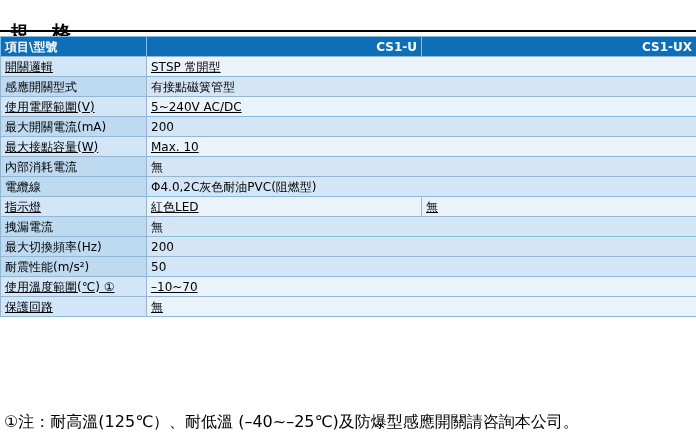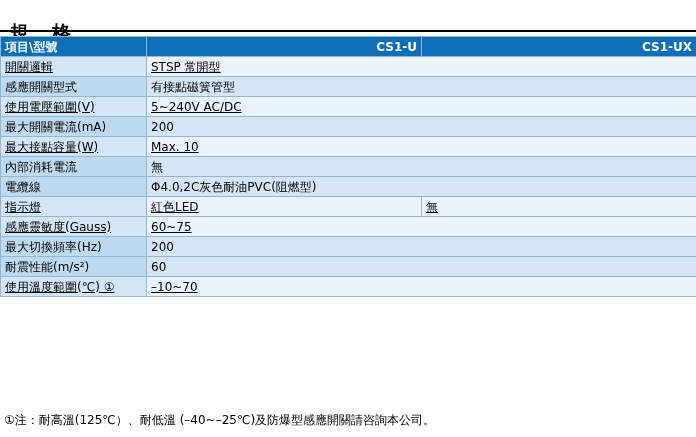--- a/index.html
+++ b/index.html
@@ -84,21 +84,21 @@
   tr.band-b td.lbl {
     background: #d2e6f7;
   }
   tr.band-b td.lbl {
     background: #bedaf0;
   }
   .footnote {
     position: absolute;
     left: 4px;
     top: 412px;
-    font-size: 12px;
+    font-size: 16px;
     color: #000000;
     white-space: nowrap;
   }
 </style>
 </head>
 <body>
 
 <div class="page">
 
   <div class="title">規　格</div>
@@ -142,34 +142,38 @@
         </tr>
         <tr class="band-b">
           <td class="lbl">電纜線</td>
           <td class="val" colspan="2">Φ4.0,2C灰色耐油PVC(阻燃型)</td>
         </tr>
         <tr class="band-a">
           <td class="lbl">指示燈</td>
           <td class="val">紅色LED</td>
           <td class="val">無</td>
         </tr>
-        <tr class="band-a">
-          <td class="lbl">感應靈敏度(Gauss)</td>
-          <td class="val" colspan="2">60~75</td>
+        <tr class="band-b">
+          <td class="lbl">拽漏電流</td>
+          <td class="val" colspan="2">無</td>
         </tr>
         <tr class="band-b">
           <td class="lbl">最大切換頻率(Hz)</td>
           <td class="val" colspan="2">200</td>
         </tr>
         <tr class="band-b">
           <td class="lbl">耐震性能(m/s²)</td>
-          <td class="val" colspan="2">60</td>
+          <td class="val" colspan="2">50</td>
         </tr>
         <tr class="band-a">
           <td class="lbl">使用溫度範圍(℃) ①</td>
           <td class="val" colspan="2">–10~70</td>
+        </tr>
+        <tr class="band-a">
+          <td class="lbl">保護回路</td>
+          <td class="val" colspan="2">無</td>
         </tr>
       </tbody>
   </table>
 
   <div class="footnote">①注：耐高溫(125℃）、耐低溫 (–40~–25℃)及防爆型感應開關請咨詢本公司。</div>
 
 </div>
 
 </body></html>

